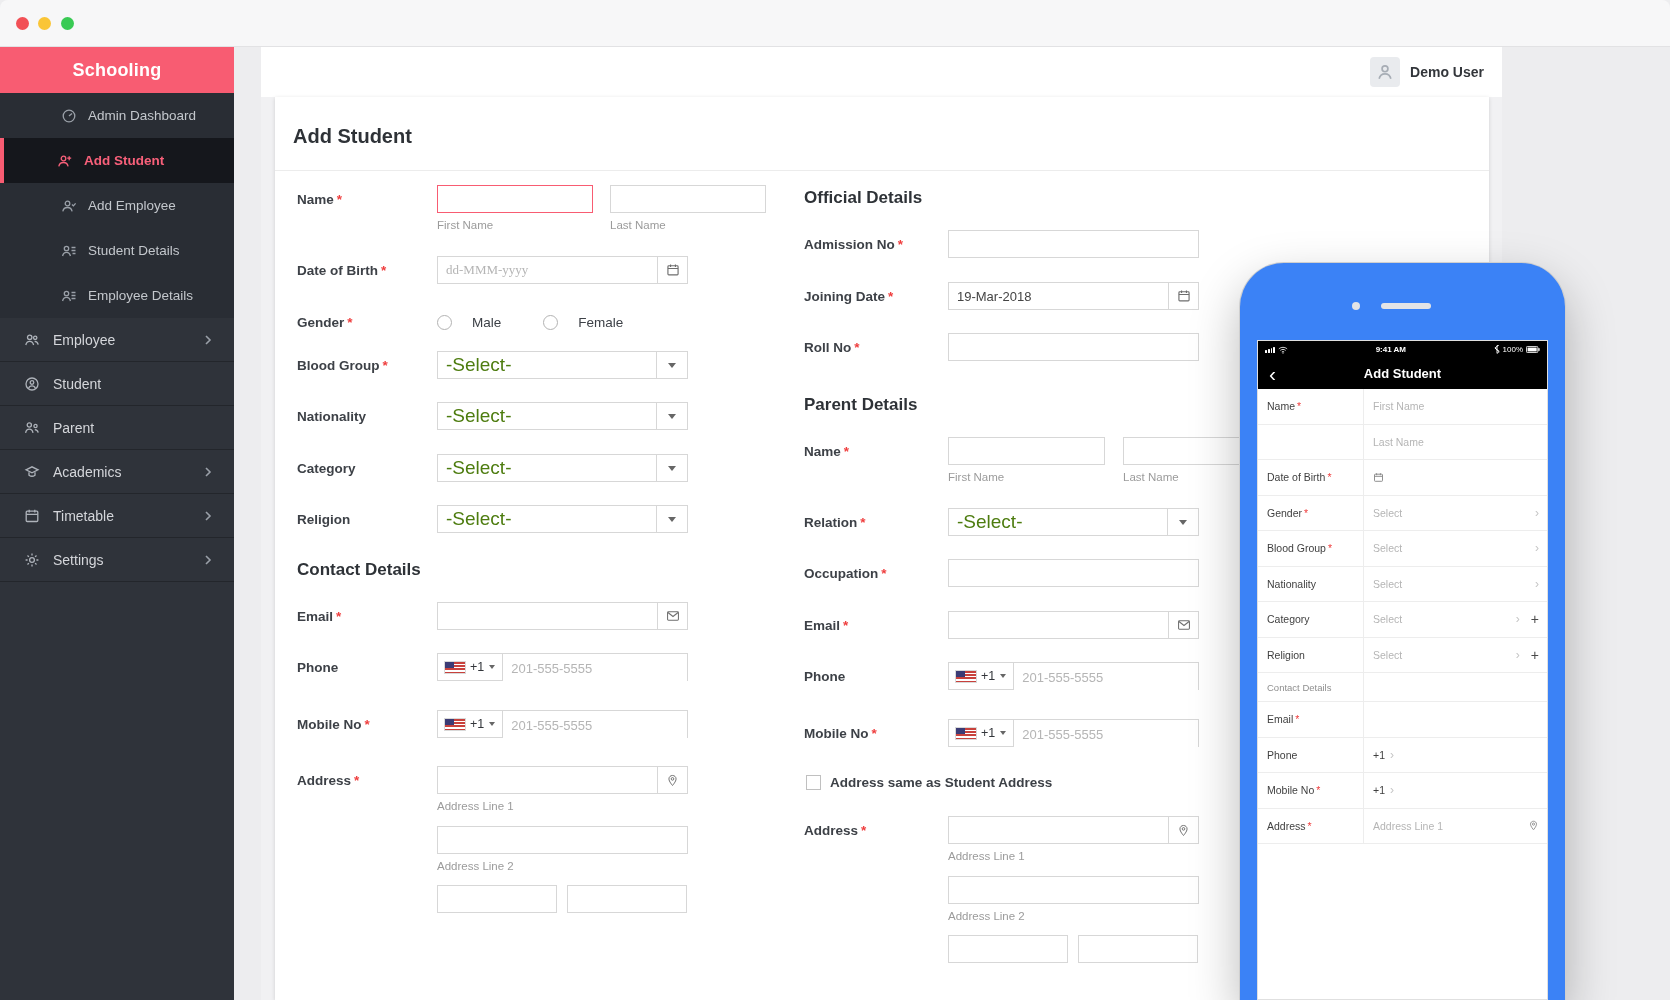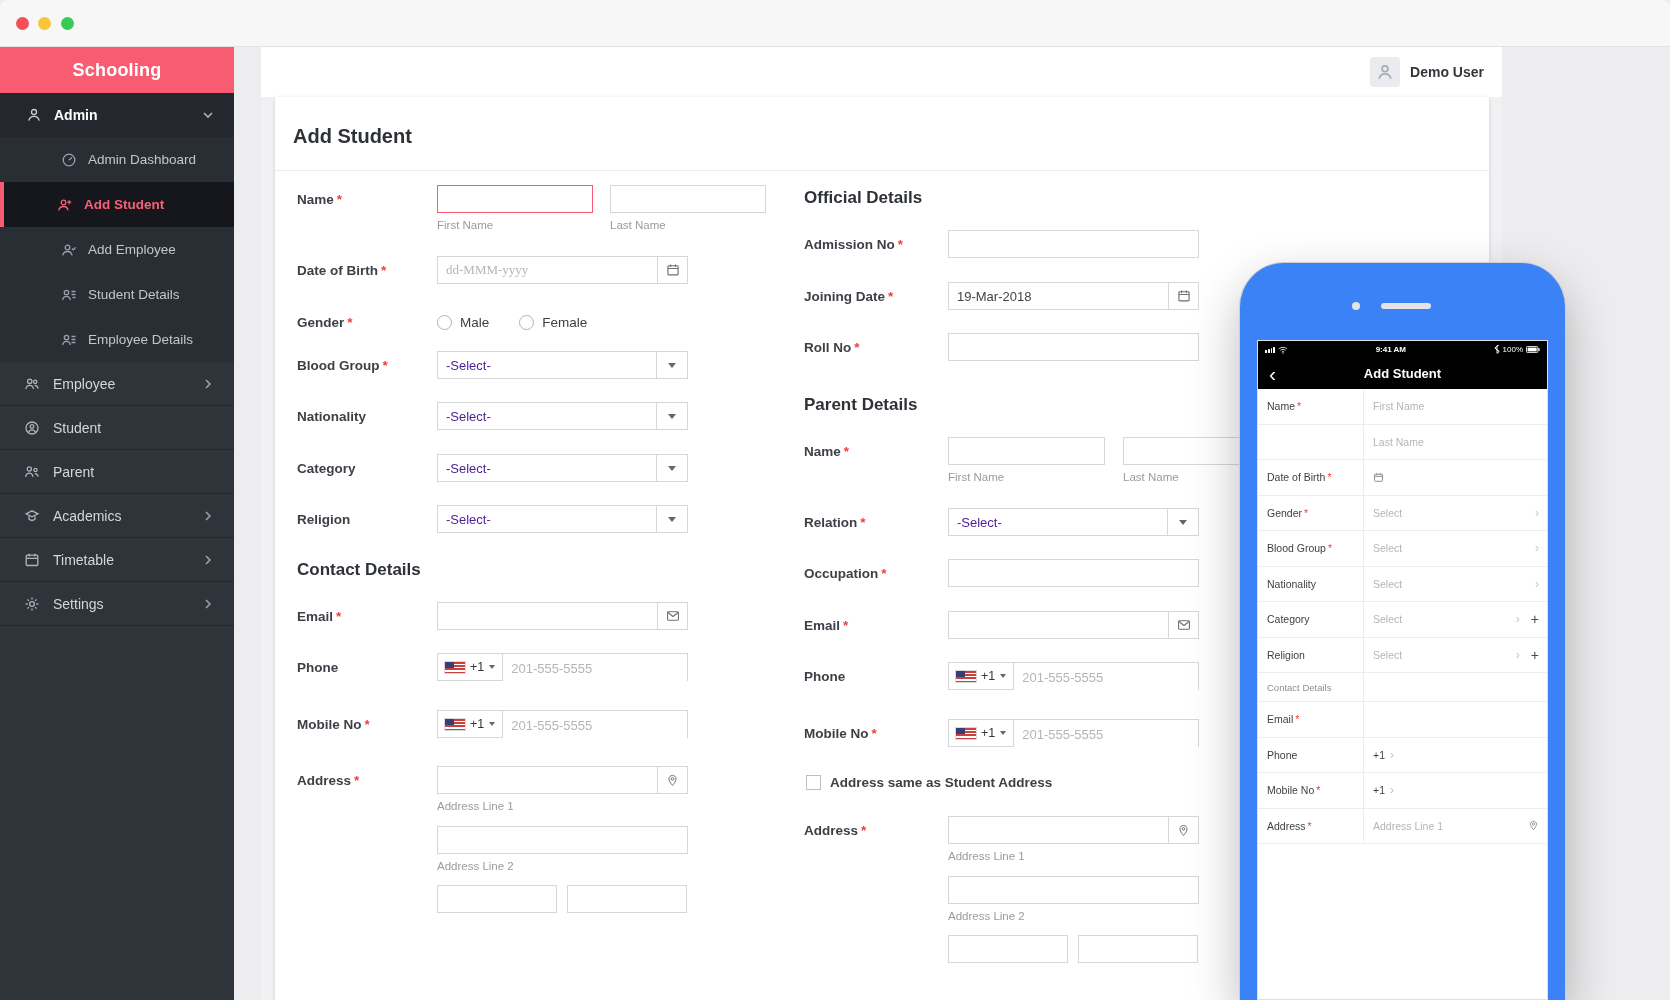--- a/index.html
+++ b/index.html
@@ -53,33 +53,33 @@
   .sect{font-size:17px;font-weight:600;color:#2e3237;margin:3px 0 22px}
 
   .inp{height:28px;border:1px solid #d7d7d7;background:#fff;font-size:13px;color:#444;padding:0 8px;outline:none;font-family:inherit}
   .inp::placeholder{color:#b5b5b5}
   .inp.err{border-color:#f85c72}
   .stack{display:flex;flex-direction:column}
   .hint{font-size:11.5px;color:#9b9b9b;margin-top:6px}
   .gap17{width:17px;flex:none}.gap18{width:18px;flex:none}.gap10{width:10px;flex:none}
 
   .combo{display:flex;width:251px;height:28px;border:1px solid #d7d7d7;background:#fff}
-  .combo .txt{flex:1;display:flex;align-items:center;padding:0 8px;font-size:13px;color:#4c1d95}
+  .combo .txt{flex:1;display:flex;align-items:center;padding:0 8px;font-size:19px;color:#4d7c0f}
   .addon{width:31px;flex:none;border-left:1px solid #d7d7d7;display:flex;align-items:center;justify-content:center;color:#6e6e6e;cursor:pointer;background:#fff}
   .caret{width:0;height:0;border-left:4px solid transparent;border-right:4px solid transparent;border-top:5px solid #666}
 
   .phonefield{display:flex;width:251px;height:28px;border:1px solid #d7d7d7;background:#fff}
   .dial{display:flex;align-items:center;gap:5px;padding:0 7px;border-right:1px solid #d7d7d7;cursor:pointer}
   .dial .code{font-size:12.5px;color:#33363b}
   .dial .caret{border-top-width:4px;border-left-width:3.5px;border-right-width:3.5px}
   .phonefield input{flex:1;border:none;min-width:0}
   .flag{position:relative;width:20px;height:11px;flex:none;background:repeating-linear-gradient(180deg,#c8413c 0 1.6px,#fff 1.6px 3.2px);outline:1px solid #d9d9d9}
   .flag::before{content:"";position:absolute;left:0;top:0;width:8.5px;height:6px;background:#3b3b75}
 
-  .radio-row{display:flex;align-items:center;gap:8px;padding-top:6px}
+  .radio-row{display:flex;align-items:center;gap:20px;padding-top:6px}
   .radio{width:15px;height:15px;border:1.5px solid #b3b3b3;border-radius:50%;background:#fff;cursor:pointer;flex:none}
   .rlabel{font-size:13.5px;color:#3d4147;margin-right:22px}
   .cbrow{display:flex;align-items:center;gap:9px;margin:4px 0 26px 2px}
   .cb{width:15px;height:15px;border:1.5px solid #c0c0c0;background:#fff;cursor:pointer;flex:none}
   .cblabel{font-size:13.5px;font-weight:700;color:#3d4147}
 
   .addr-block{display:flex;flex-direction:column}
   .mt14{margin-top:14px}.mt13{margin-top:13px}
   .pair{display:flex}
   .pair .inp{width:120px}
@@ -113,34 +113,20 @@
 
 <div class="topbar">
   <span class="tl red"></span>
   <span class="tl yellow"></span>
   <span class="tl green"></span>
 </div>
 
 <div class="sidebar">
   <div class="brand">Schooling</div>
 
-  <div class="admin-head">
-    <span class="ic">
-        <svg viewBox="0 0 16 16" fill="none" stroke="currentColor" stroke-width="1.3">
-          <circle cx="8" cy="5" r="2.5"></circle>
-          <path d="M2.8 13.6c.6-2.9 2.6-4.3 5.2-4.3s4.6 1.4 5.2 4.3"></path>
-        </svg>
-      </span>
-    <span>Admin</span>
-    <span class="ic chev">
-        <svg viewBox="0 0 16 16" fill="none" stroke="currentColor" stroke-width="1.6">
-          <path d="M4 6l4 4 4-4"></path>
-        </svg>
-      </span>
-  </div>
 
   <div class="sub-item">
     <span class="ic">
         <svg viewBox="0 0 16 16" fill="none" stroke="currentColor" stroke-width="1.3">
           <circle cx="8" cy="8" r="5.8"></circle>
           <path d="M8 8l3-2.6"></path>
         </svg>
       </span>
     <span>Admin Dashboard</span>
   </div>

